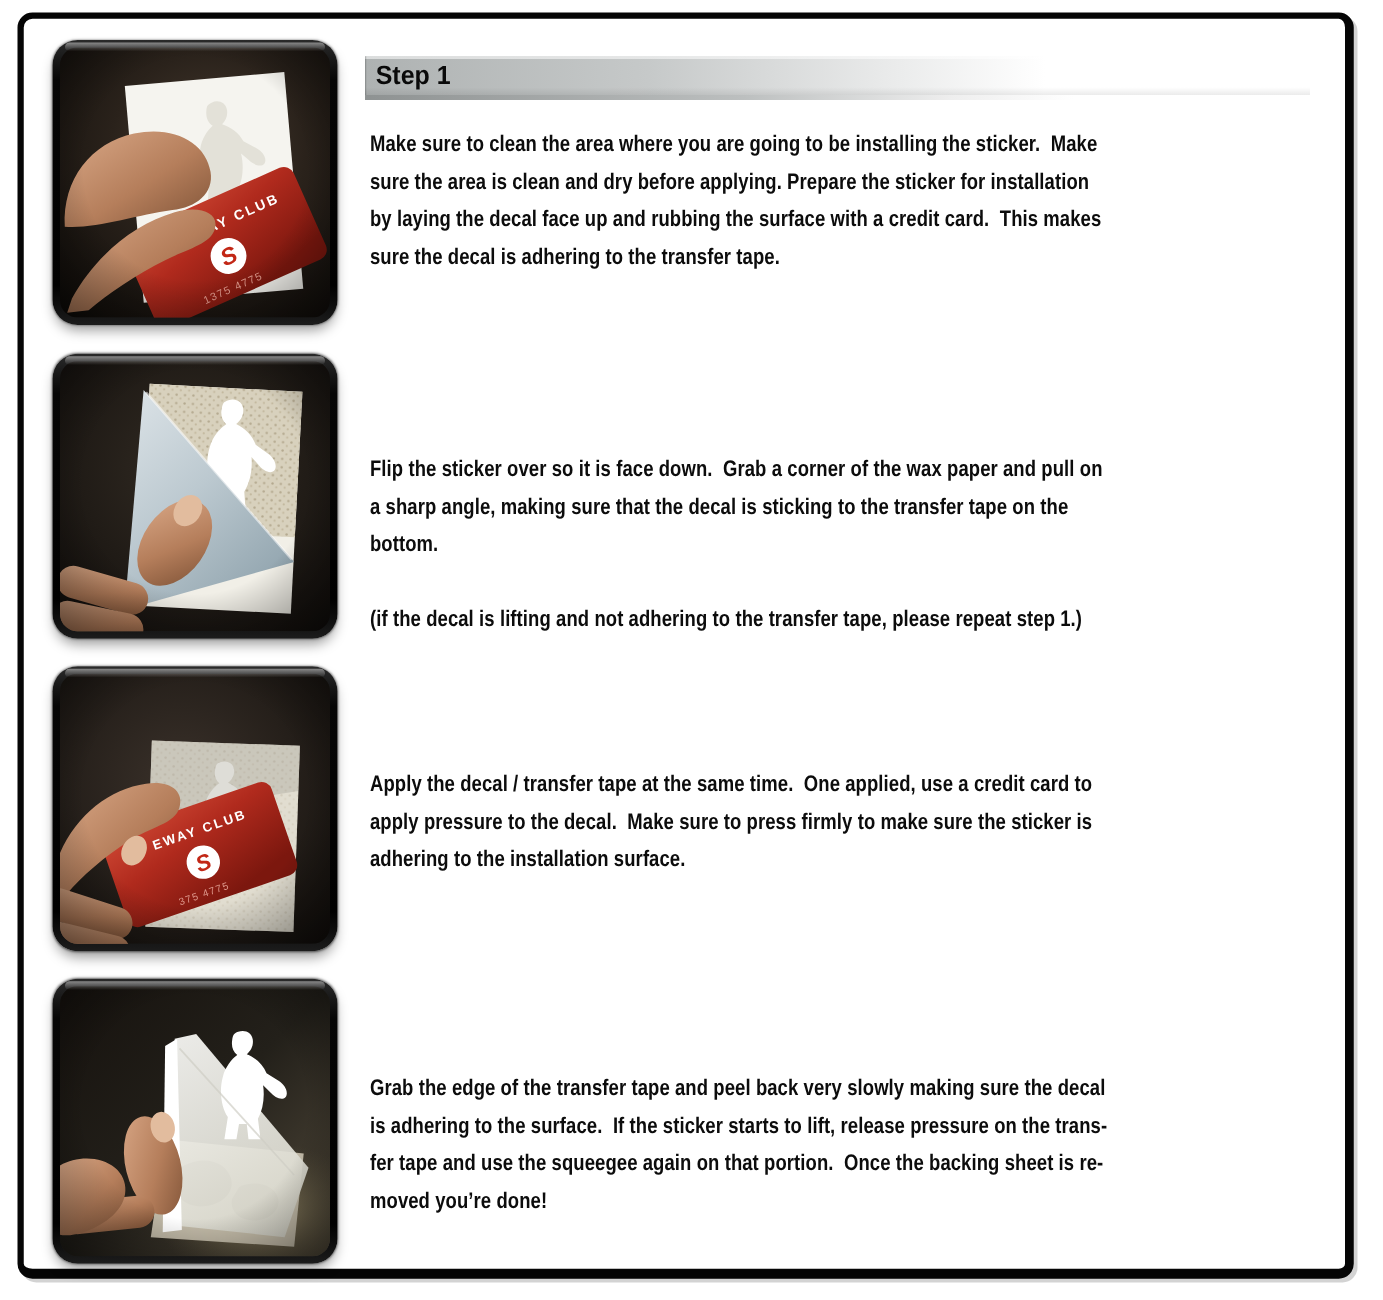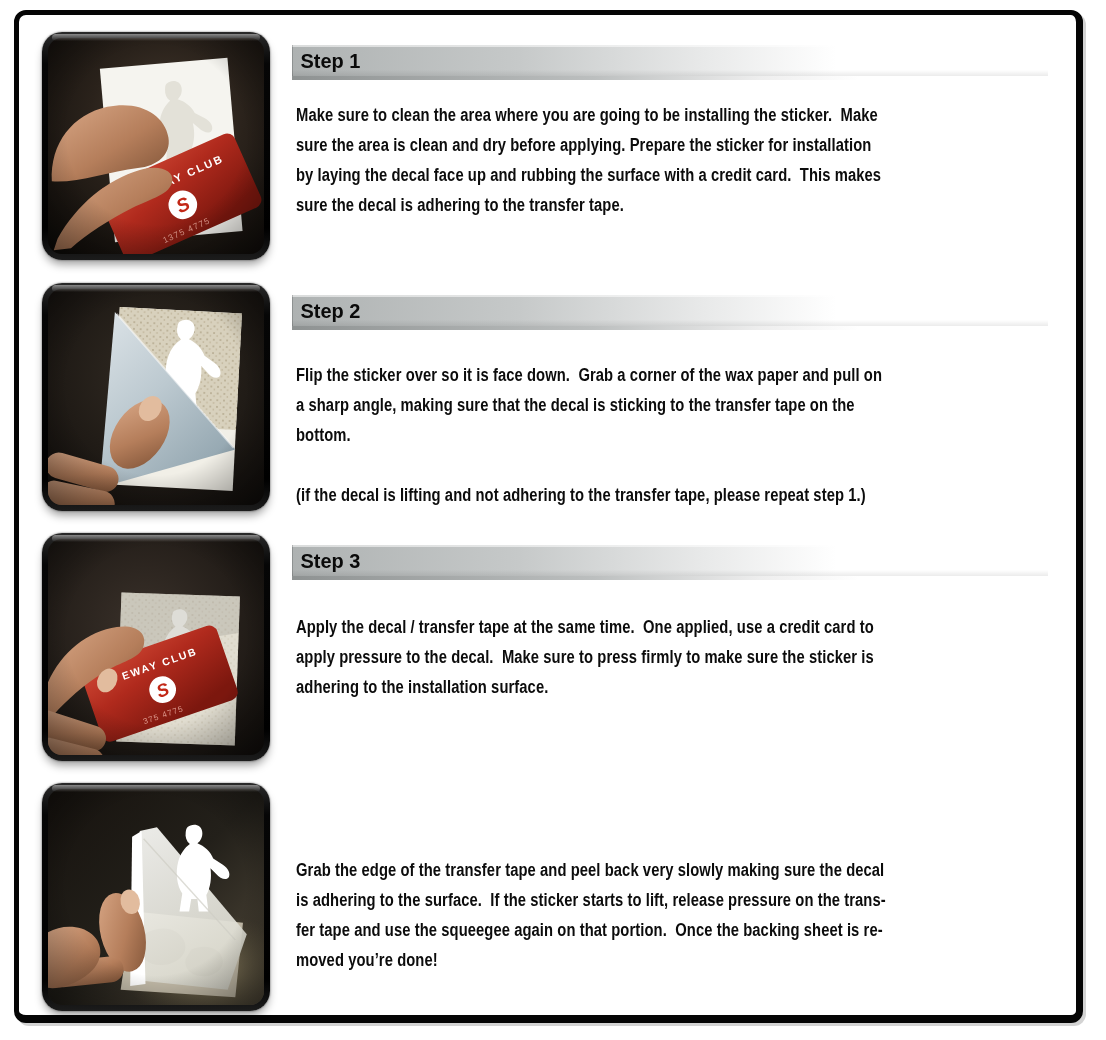--- a/index.html
+++ b/index.html
@@ -145,23 +145,20 @@
       </g>
       <polygon points="70,24 196,168 54,208" fill="url(#peel)"></polygon>
       <line x1="72" y1="26" x2="194" y2="166" stroke="rgba(255,255,255,.55)" stroke-width="2"></line>
       <use href="#finger" transform="translate(2,168) rotate(16)" fill="url(#skin)"></use>
       <use href="#finger" transform="translate(-4,198) rotate(12)" fill="url(#skin)"></use>
       <ellipse cx="96" cy="152" rx="26" ry="40" transform="rotate(35 96 152)" fill="url(#skin)"></ellipse>
       <ellipse cx="107" cy="125" rx="11" ry="14" transform="rotate(35 107 125)" fill="#e2bc9e"></ellipse>
       <rect width="226" height="226" fill="url(#vig)"></rect>
     </svg>
   </div>
-  <div class="step-bar" style="top:280px">
-    <div class="step-title">Step 2</div>
-  </div>
   <div class="step-text" style="top:345px">Flip the sticker over so it is face down.  Grab a corner of the wax paper and pull on
 a sharp angle, making sure that the decal is sticking to the transfer tape on the
 bottom.
 
 (if the decal is lifting and not adhering to the transfer tape, please repeat step 1.)</div>
 
   <div class="photo-frame" style="top:518px">
     <svg viewBox="0 0 226 226">
       <rect width="226" height="226" fill="url(#p3bg)"></rect>
       <g transform="rotate(2 135 140)">
@@ -176,23 +173,20 @@
         <circle cx="118" cy="158" r="14" fill="#ffffff"></circle>
         <text x="118" y="165" text-anchor="middle" font-size="19" font-weight="bold" font-style="italic" fill="#c22716">S</text>
         <text x="88" y="186" font-size="8.5" letter-spacing="1.1" fill="#dd978b">375 4775</text>
       </g>
       <path d="M0,150 C14,118 42,96 72,92 C92,89 104,98 100,112 C96,126 76,128 58,140 C38,152 18,170 6,184 L0,186 Z" fill="url(#skin)"></path>
       <use href="#finger" transform="translate(-10,176) rotate(18)" fill="url(#skin)"></use>
       <use href="#finger" transform="translate(-14,204) rotate(14)" fill="url(#skin)"></use>
       <ellipse cx="62" cy="148" rx="10" ry="13" transform="rotate(28 62 148)" fill="#e2bc9e"></ellipse>
       <rect width="226" height="226" fill="url(#vig)"></rect>
     </svg>
-  </div>
-  <div class="step-bar" style="top:530px">
-    <div class="step-title">Step 3</div>
   </div>
   <div class="step-text" style="top:597px">Apply the decal / transfer tape at the same time.  One applied, use a credit card to
 apply pressure to the decal.  Make sure to press firmly to make sure the sticker is
 adhering to the installation surface.</div>
 
   <div class="photo-frame" style="top:768px">
     <svg viewBox="0 0 226 226">
       <rect width="226" height="226" fill="url(#p4bg)"></rect>
       <ellipse cx="170" cy="190" rx="90" ry="60" fill="url(#glow)"></ellipse>
       <polygon points="88,128 204,140 196,218 76,210" fill="#cfc8b5" opacity=".9"></polygon>

